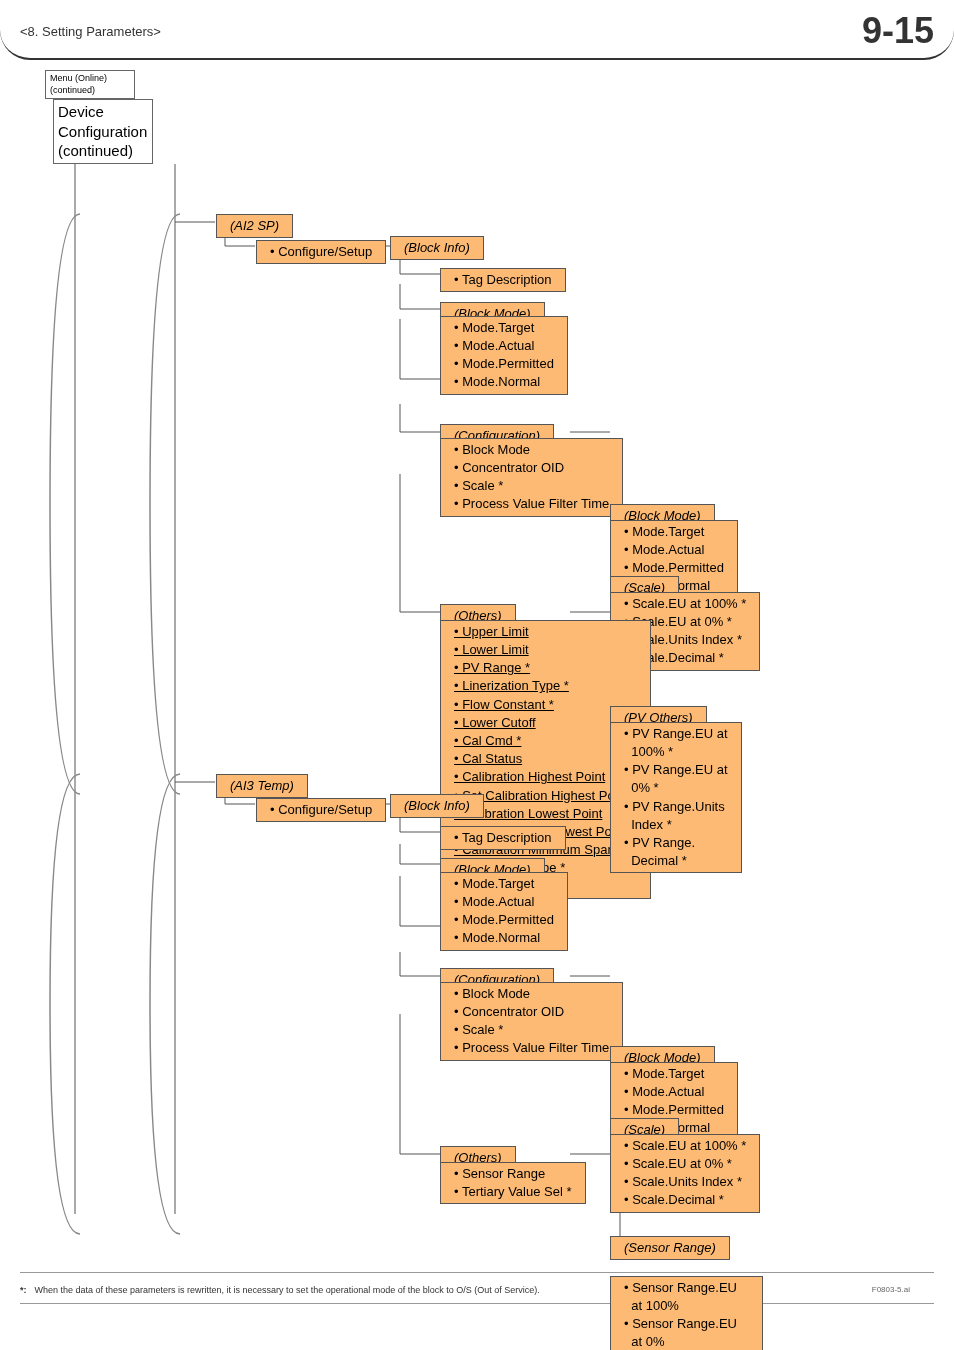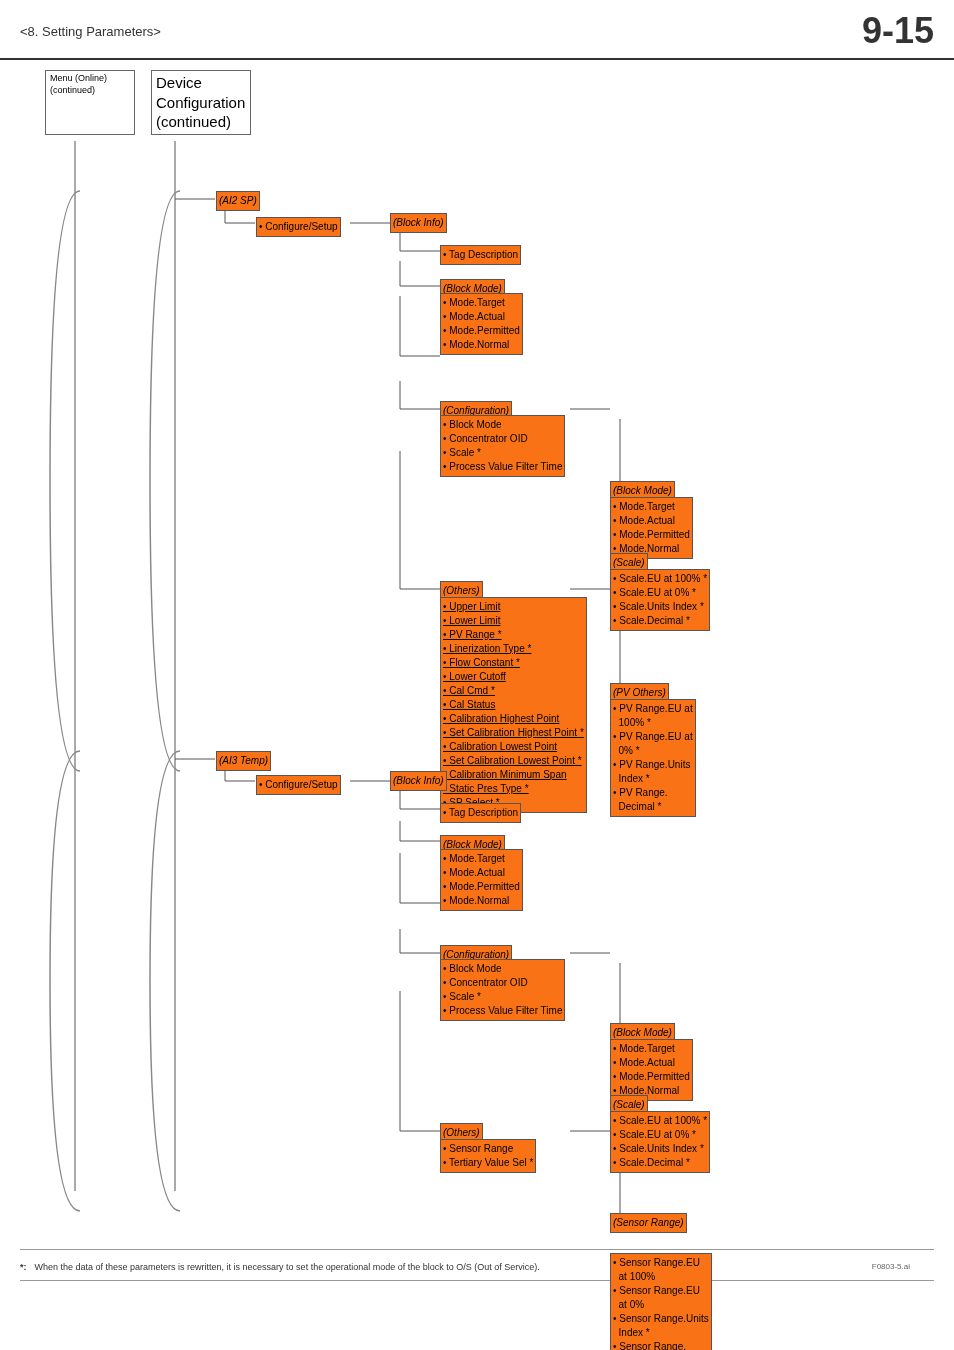--- a/index.html
+++ b/index.html
@@ -13,20 +13,21 @@
     }
 
     
     .page-header {
       display: flex;
       justify-content: space-between;
       align-items: center;
       padding: 10px 20px 6px 20px;
       border-bottom: 2px solid #333;
       margin-bottom: 10px;
+      border-radius: 30px;
     }
 
     
     .content-area {
       padding: 0 20px 20px 20px;
       position: relative;
     }
 
     .menu-col-header {
       width: 90px;
@@ -65,24 +66,24 @@
     
     .diag-wrap {
       position: relative;
       width: 890px;
       height: 1100px;
     }
 
     .node {
       position: absolute;
       border: 1px solid #555;
-      padding: 2px 2px;
-      font-size: 10px;
+      padding: 2px 13px;
+      font-size: 13px;
       line-height: 1.4;
-      background: #f97316;
+      background: #fdba74;
     }
     .node.italic { font-style: italic; }
 
     svg.conn {
       position: absolute;
       top: 0; left: 0;
       width: 100%;
       height: 100%;
       pointer-events: none;
       overflow: visible;
@@ -91,21 +92,21 @@
 </head>
 <body>
 
 <div class="page-header">
   <span style="font-size:13px;color:#333;">&lt;8. Setting Parameters&gt;</span>
   <span style="font-size:36px;font-weight:bold;color:#333;">9-15</span>
 </div>
 
 <div class="content-area">
 
-  <div style="display:flex; margin-bottom:6px; padding-left:25px;">
+  <div style="display:flex; padding-left:25px;flex-direction:column;">
     <div class="menu-col-header">
       <div>Menu (Online)</div>
       <div>(continued)</div>
     </div>
     <div style="width:8px;"></div>
     <div class="device-col-header">
       <div>Device Configuration</div>
       <div>(continued)</div>
     </div>
   </div>

